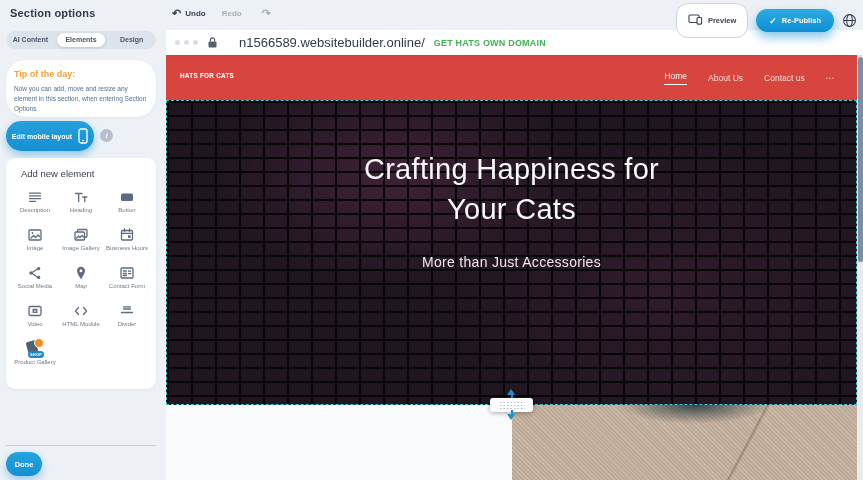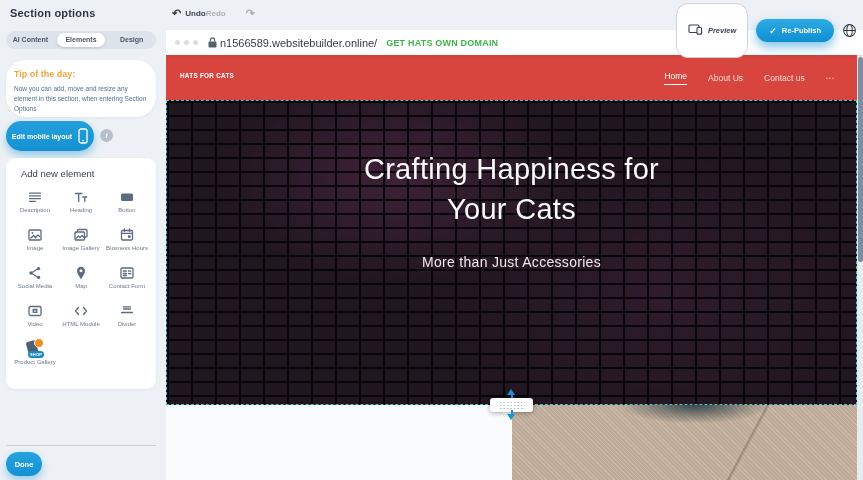--- a/index.html
+++ b/index.html
@@ -4,25 +4,25 @@
 <style>
   html,body{margin:0;padding:0;background:#dfe4ea;}
   .app{position:relative;width:863px;height:480px;background:#edf1f6;overflow:hidden;
        font-family:"Liberation Sans",sans-serif;-webkit-font-smoothing:antialiased;}
 
   
   .topbar{position:absolute;top:0;left:0;width:863px;height:30px;z-index:20;}
   .app-title{position:absolute;left:10px;top:7px;font-size:11px;font-weight:bold;color:#2e3847;letter-spacing:.2px;}
   .history{position:absolute;left:172px;top:8px;display:flex;align-items:center;font-size:8px;font-weight:bold;}
   .undo{display:flex;align-items:center;gap:4px;color:#39424f;cursor:pointer;}
-  .redo{display:flex;align-items:center;gap:20px;color:#a9b0ba;margin-left:0;cursor:pointer;}
+  .redo{display:flex;align-items:center;gap:20px;color:#a9b0ba;margin-left:16px;cursor:pointer;}
   .hist-glyph{font-size:11px;line-height:10px;}
   .top-right{position:absolute;right:6px;top:3px;display:flex;align-items:center;gap:8px;}
-  .btn-preview{display:flex;align-items:center;gap:5px;height:21px;padding:16px 11px;border-radius:12px;
-    background:#fff;border:1px solid #ccd4de;font-size:7.5px;font-weight:bold;color:#39424f;cursor:pointer;font-style:italic;}
+  .btn-preview{display:flex;align-items:center;gap:5px;height:21px;padding:6px 11px;border-radius:12px;
+    background:#fff;border:1px solid #ccd4de;font-size:7.5px;font-weight:bold;color:#39424f;cursor:pointer;}
   .btn-republish{display:flex;align-items:center;gap:5px;height:23px;padding:0 13px;border-radius:12px;
     background:linear-gradient(180deg,#2cabe3,#0f8fd3);color:#fff;font-size:7.5px;font-weight:bold;
     box-shadow:0 5px 11px rgba(24,148,213,.55);cursor:pointer;}
   .check-glyph{font-size:9px;}
 
   
   .sidebar{position:absolute;top:28px;left:0;width:166px;height:452px;background:#edf1f6;z-index:10;}
   .tabs{position:absolute;left:6px;top:3px;width:150px;height:18px;background:#dde3eb;border-radius:11px;
     display:flex;align-items:center;}
   .tab{flex:1;text-align:center;font-size:7px;font-weight:bold;color:#4c5665;line-height:18px;border-radius:9px;cursor:pointer;}
@@ -59,21 +59,21 @@
     background:linear-gradient(180deg,#27a3de,#148fd2);color:#fff;font-size:7.5px;font-weight:bold;
     display:flex;align-items:center;justify-content:center;box-shadow:0 4px 9px rgba(24,148,213,.4);cursor:pointer;}
 
   
   .canvas{position:absolute;left:166px;top:30px;width:697px;height:450px;background:#fff;}
   .browser-bar{position:absolute;top:0;left:0;width:697px;height:25px;background:#fff;display:flex;align-items:center;
     box-shadow:0 1px 2px rgba(0,0,0,.06);z-index:5;}
   .dots{display:flex;gap:4px;margin-left:9px;}
   .dot{width:5px;height:5px;border-radius:50%;background:#d9dee4;}
   .lock{margin-left:10px;display:flex;align-items:center;}
-  .url{font-size:11px;color:#333b47;margin-left:3px;}
+  .url{font-size:13px;color:#333b47;margin-left:22px;}
   .domain-cta{font-size:9px;font-weight:bold;color:#3cb54a;margin-left:9px;letter-spacing:.2px;cursor:pointer;}
 
   .page{position:absolute;top:25px;left:0;width:691px;height:425px;overflow:hidden;background:#fbfcfd;}
 
   .site-header{position:absolute;top:0;left:0;width:100%;height:45px;background:#d8453e;}
   .logo{position:absolute;left:14px;top:16px;color:#fff;font-weight:bold;font-size:7.5px;letter-spacing:.3px;
     transform:scaleX(.85);transform-origin:left center;cursor:pointer;}
   .nav{position:absolute;right:22px;top:0;height:100%;display:flex;align-items:center;gap:21px;
     font-size:8.5px;color:#f6ddd8;}
   .nav-item{cursor:pointer;}

